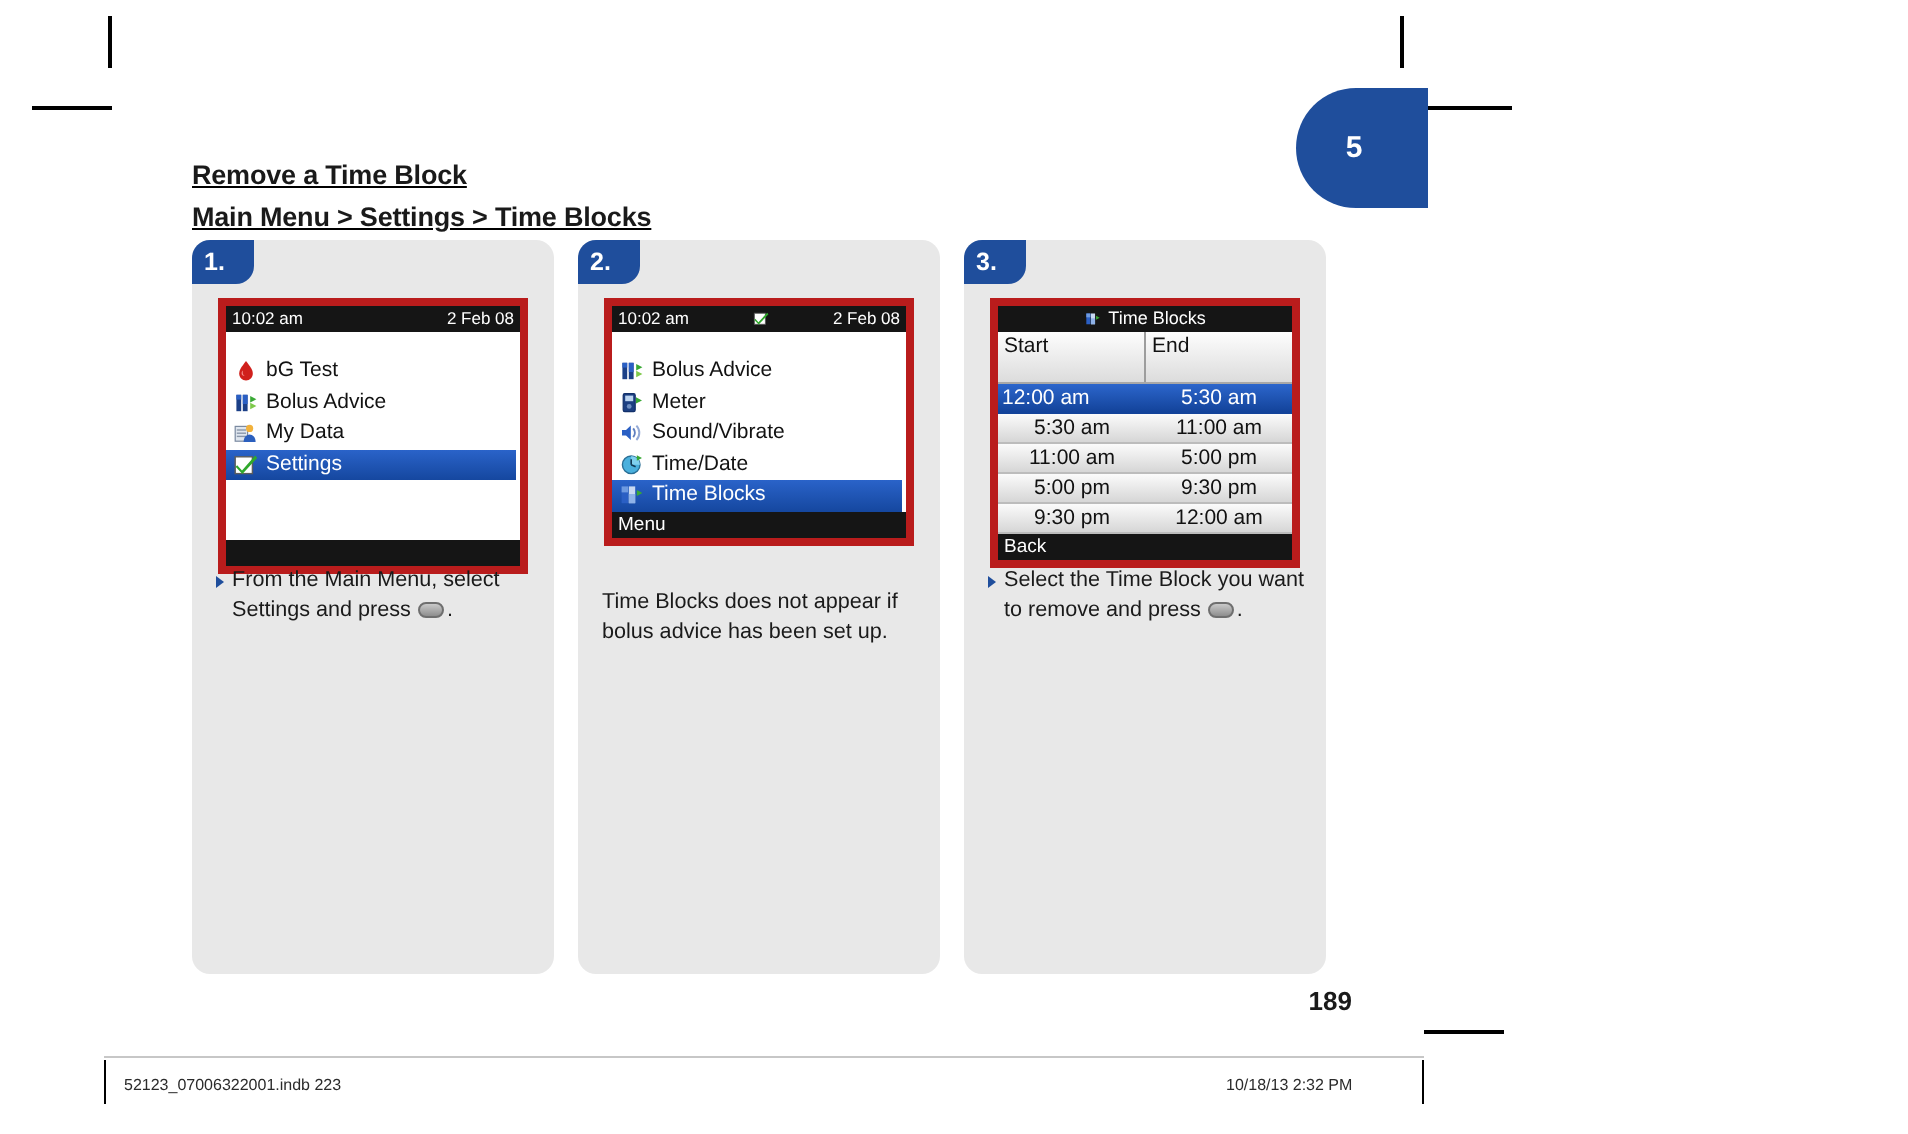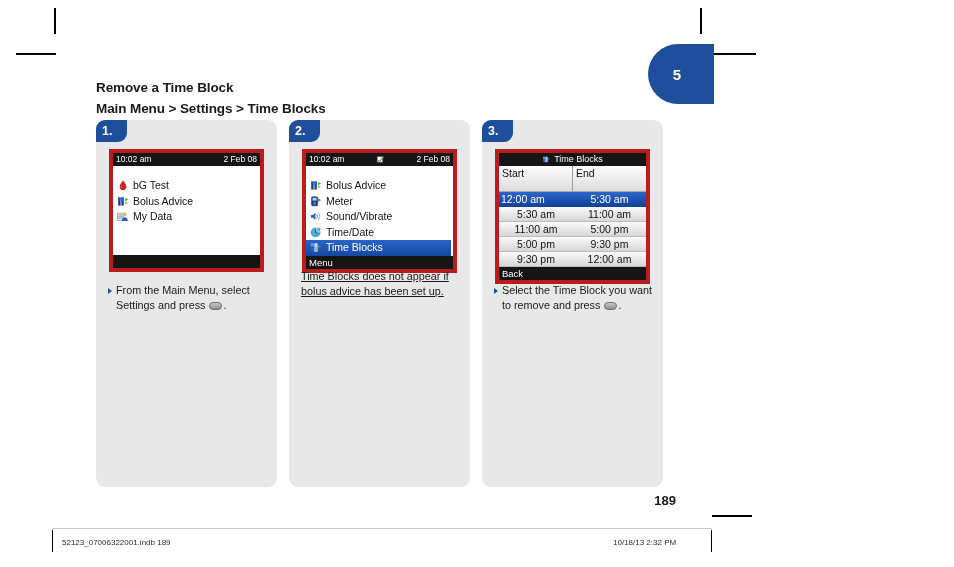--- a/index.html
+++ b/index.html
@@ -45,20 +45,21 @@
     left: 714px; top: 53px;
     width: 42px; height: 2px;
     background: #000;
   }
 
   
   .heading-block {
     position: absolute;
     left: 96px; top: 79px;
     width: 500px;
+    text-decoration: underline;
   }
   .h-title {
     font-size: 13.5px;
     font-weight: bold;
     color: #1a1a1a;
     letter-spacing: -0.1px;
     line-height: 17px;
   }
   .h-path {
     font-size: 13.5px;
@@ -218,21 +219,21 @@
 
   
   .caption {
     position: absolute;
     left: 12px; top: 163px;
     width: 160px;
     font-size: 10.8px;
     line-height: 14.5px;
     color: #1a1a1a;
   }
-  .caption.p2 { top: 149px; text-decoration: underline; }
+  .caption.p2 { top: 174px; }
   .cap-bullet {
     display: block;
     position: relative;
     padding-left: 8px;
   }
   .cap-bullet::before {
     content: "";
     position: absolute;
     left: 0; top: 5px;
     width: 0; height: 0;
@@ -346,20 +347,29 @@
                 <line x1="2.4" y1="5.0" x2="7.0" y2="5.0" stroke="#8a97aa" stroke-width="0.7"></line>
                 <line x1="2.4" y1="6.6" x2="7.0" y2="6.6" stroke="#8a97aa" stroke-width="0.7"></line>
                 <line x1="2.4" y1="8.2" x2="7.0" y2="8.2" stroke="#8a97aa" stroke-width="0.7"></line>
                 <circle cx="8.8" cy="4.2" r="1.8" fill="#f2b23c"></circle>
                 <path d="M5.8 11.0 C 5.8 8.6 7.2 7.2 8.8 7.2 C 10.4 7.2 11.8 8.6 11.8 11.0 Z" fill="#2b5fbe"></path>
               </svg>
           </span>
           <span class="lbl">My Data</span>
         </div>
 
+        <div class="mrow sel">
+          <span class="licon">
+            <svg class="ico" viewBox="0 0 14 13">
+                <rect x="1.6" y="2.4" width="8.6" height="8.4" fill="#ffffff" stroke="#5d5d5d" stroke-width="0.7"></rect>
+                <path d="M2.6 6.6 L5.0 9.2 L11.6 1.8 L12.6 3.0 L5.2 11.0 L1.8 7.4 Z" fill="#2fa82b"></path>
+              </svg>
+          </span>
+          <span class="lbl">Settings</span>
+        </div>
 
         <div class="blank-fill" style="height:30px;"></div>
       </div>
       <div class="softkey"></div>
     </div>
 
     <div class="caption">
       <span class="cap-bullet"><span>From the Main Menu, select Settings and press </span><span class="btn-glyph"></span>.</span>
     </div>
   </div>
@@ -505,15 +515,15 @@
     </div>
   </div>
 
 </div>
 
 <div class="folio">189</div>
 
 <div class="foot-rule"></div>
 <div class="foot-tick" style="left:52px; top:530px;"></div>
 <div class="foot-tick" style="left:711px; top:530px;"></div>
-<div class="foot-left">52123_07006322001.indb   189</div>
+<div class="foot-left">52123_07006322001.indb   223</div>
 <div class="foot-right">10/18/13   2:32 PM</div>
 <div class="side-rule-r"></div>
 
 </body></html>

